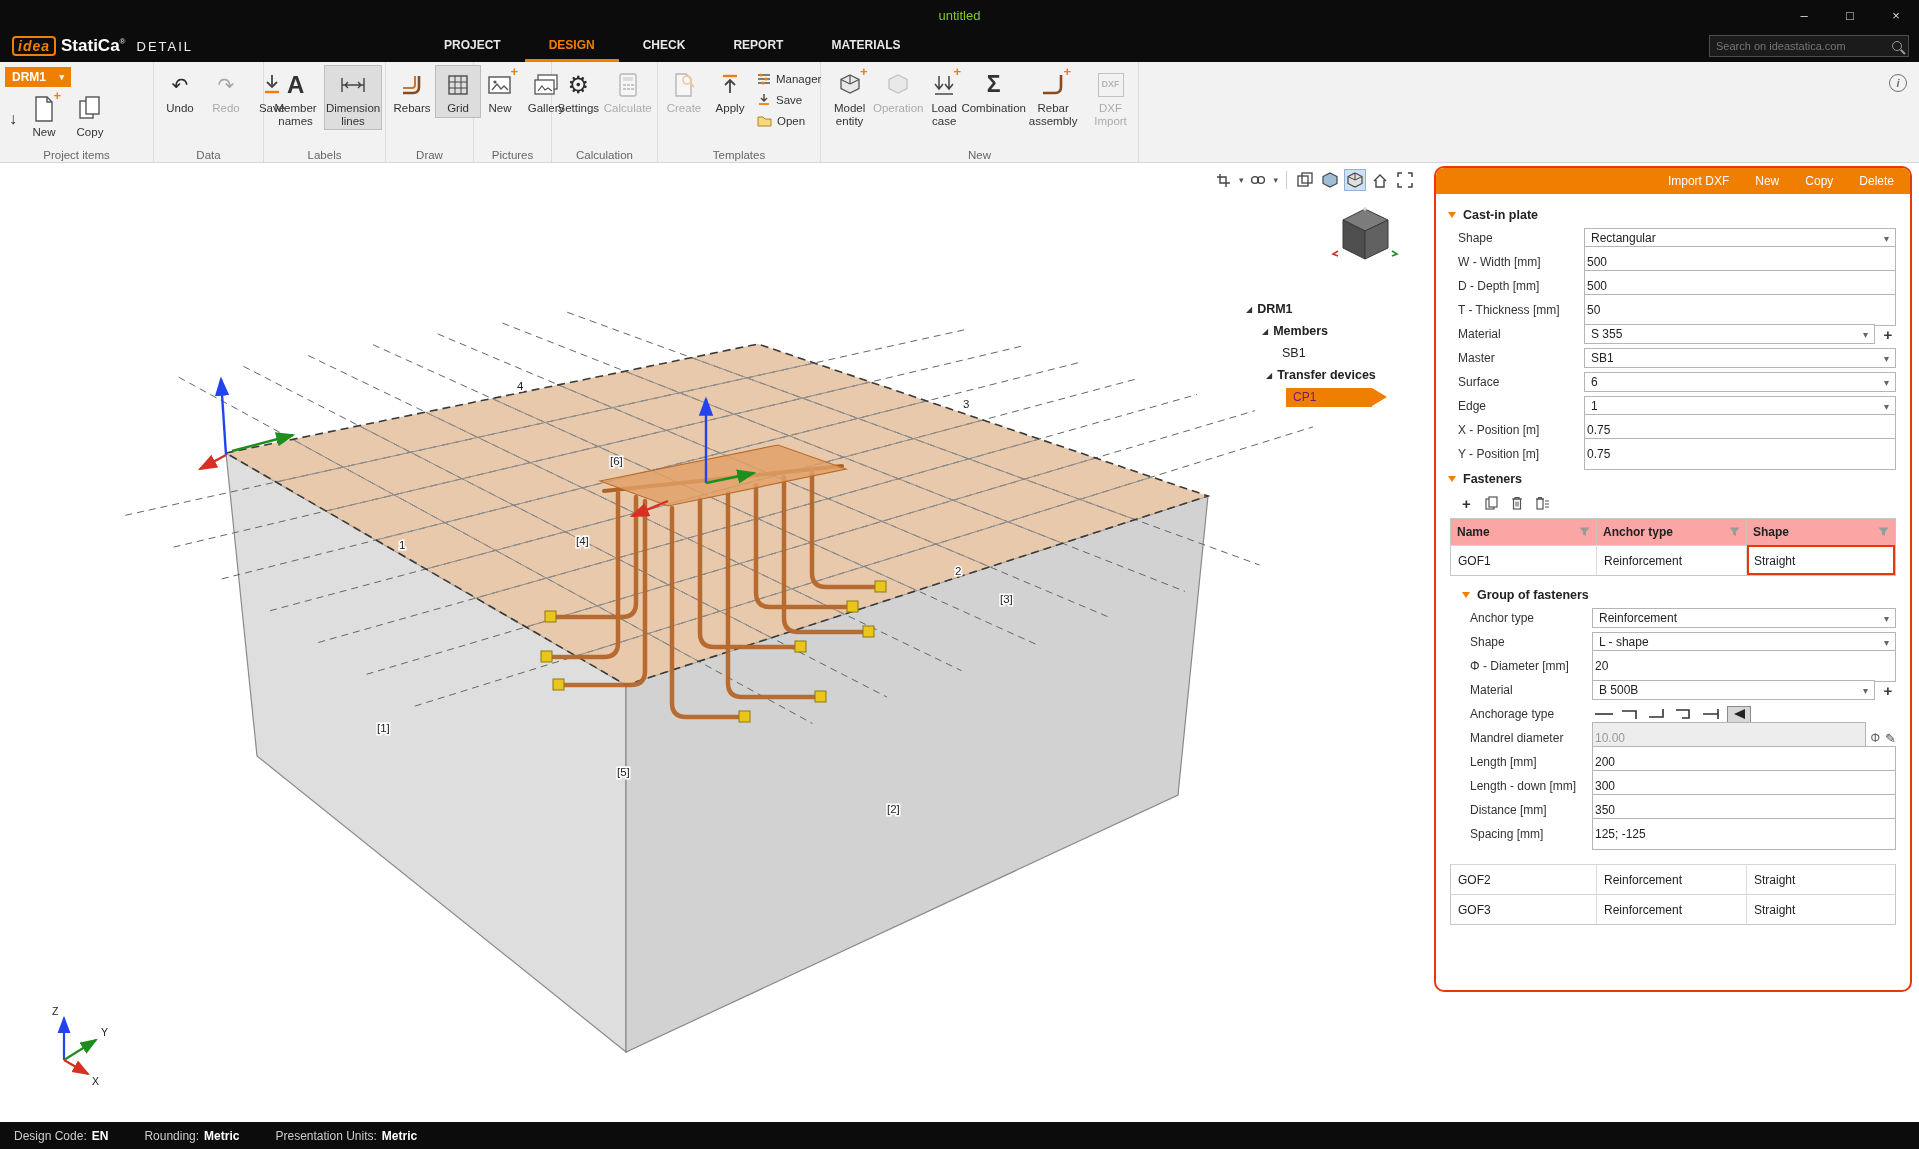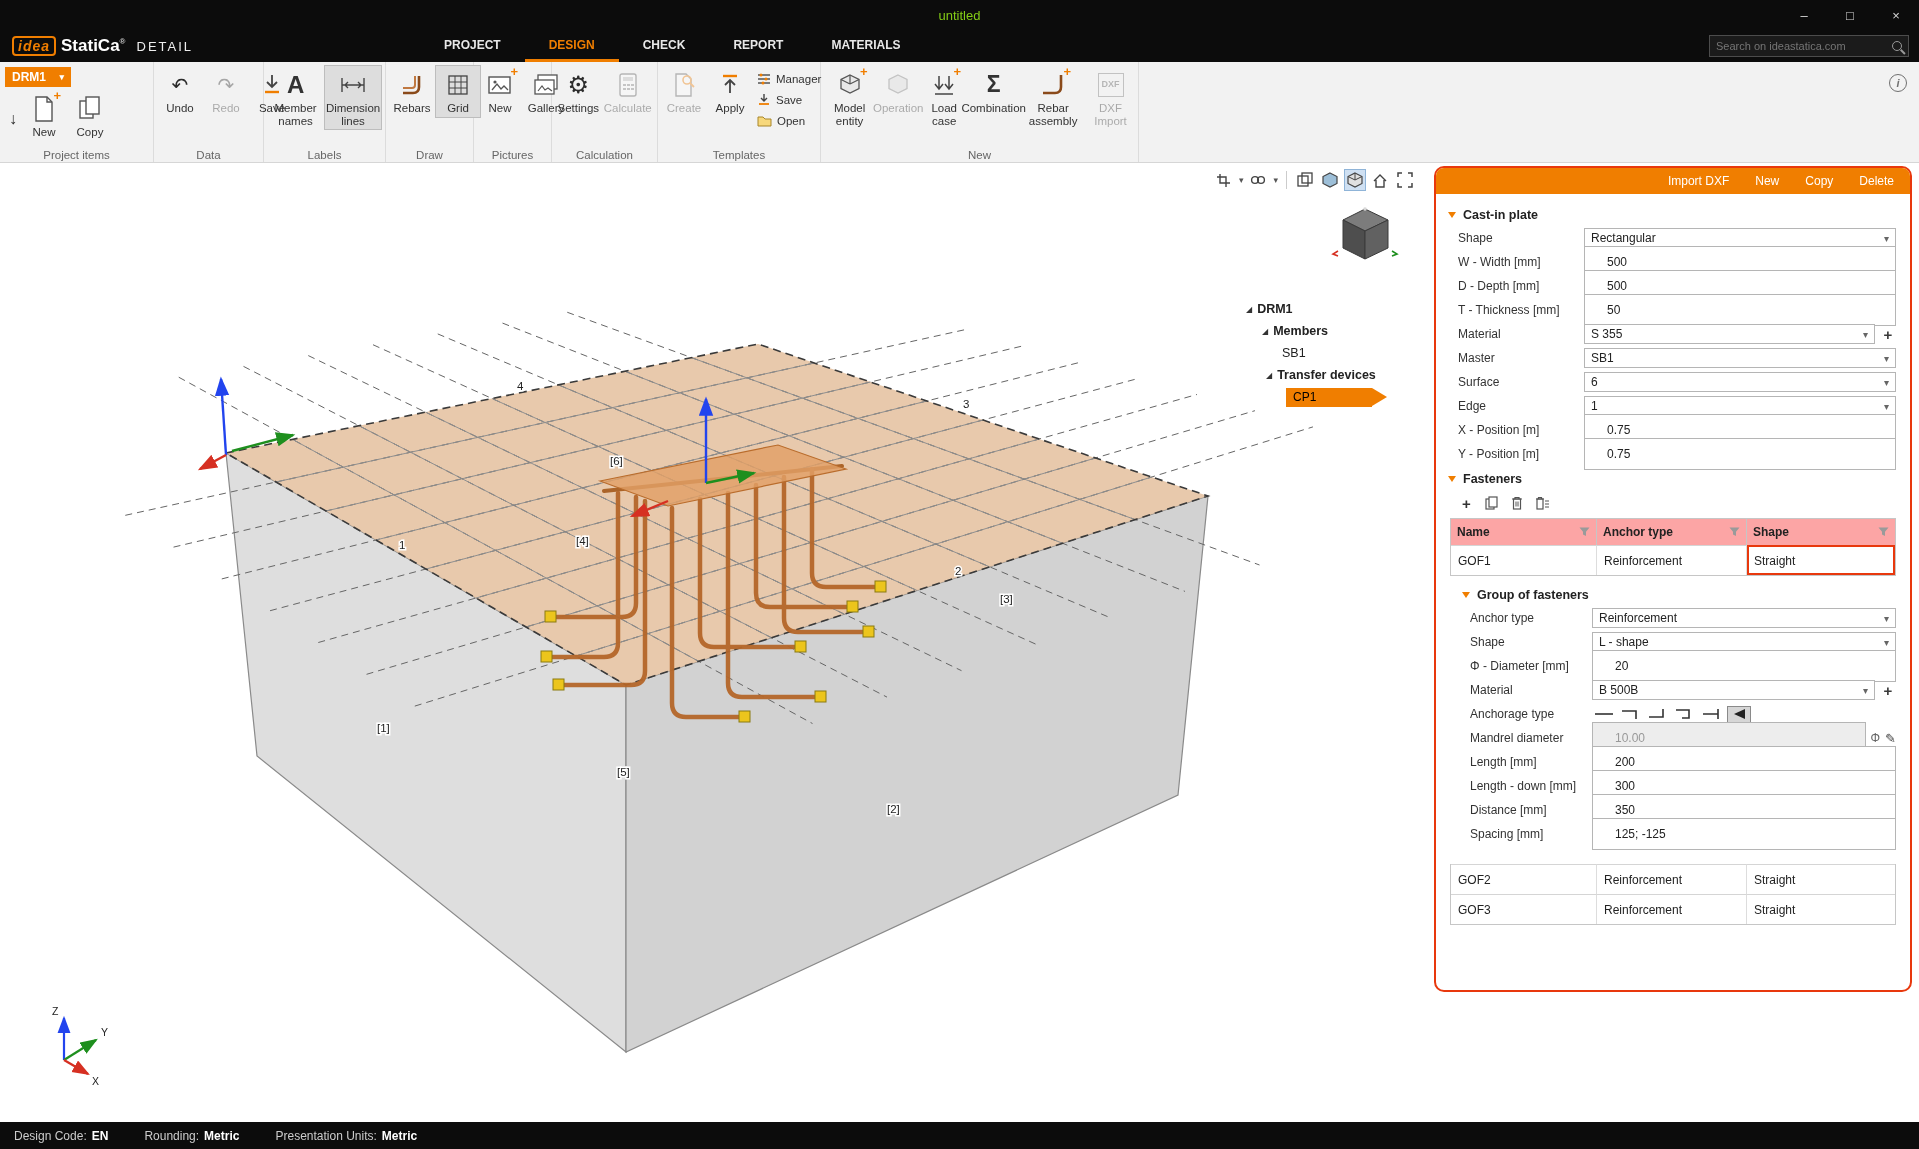--- a/index.html
+++ b/index.html
@@ -52,33 +52,33 @@
 .vtb.active{background:#cfe0f2;border-color:#8fb4d8}
 .vtb-chev{font-size:9px;color:#555;padding:0 1px}
 .vtb-sep{width:1px;height:18px;background:#ccc;margin:0 4px}
 
 .navcube{position:absolute;right:28px;top:38px}
 
 .tree{position:absolute;left:1246px;top:135px;width:178px;font-size:12.5px;color:#222}
 .tree-row{display:flex;align-items:center;height:22px;gap:5px}
 .tri{font-size:8px;color:#333}
 .tlabel.b{font-weight:bold}
-.cp1{background:#f07e00;color:#000000;position:relative;width:86px;height:19px;display:flex;align-items:center;padding-left:7px;font-size:12px}
+.cp1{background:#f07e00;color:#701a75;position:relative;width:86px;height:19px;display:flex;align-items:center;padding-left:7px;font-size:12px}
 .cp1::after{content:"";position:absolute;left:100%;top:0;border-left:15px solid #f07e00;border-top:9.5px solid transparent;border-bottom:9.5px solid transparent}
 
 .panel{position:absolute;left:1434px;top:3px;width:478px;height:826px;border:2px solid #e8380d;border-radius:10px;background:#fff;overflow:hidden}
 .panel-header{height:26px;background:#f07e00;display:flex;align-items:center;justify-content:flex-end;gap:26px;padding-right:16px;color:#fff;font-size:12px}
 .ph-btn{cursor:default}
 .panel-body{padding:8px 6px 0 6px}
 .sechdr{display:flex;align-items:center;gap:7px;height:22px;padding-left:6px;font-size:12.5px;font-weight:bold;color:#222;margin-top:2px}
 .chev{width:0;height:0;border-left:4px solid transparent;border-right:4px solid transparent;border-top:6px solid #f07e00}
 .prow{display:flex;align-items:center;height:24px;padding-left:16px}
 .plabel{width:126px;font-size:12px;color:#333;flex:none}
 .pfield{flex:1;margin-right:8px;display:flex;align-items:center;gap:5px}
-input.pin{flex:1;height:32px;border:1px solid #b5b5b5;font-size:12px;padding:0 22px;font-family:inherit;color:#222;min-width:0}
+input.pin{flex:1;height:32px;border:1px solid #b5b5b5;font-size:12px;padding:0 2px;font-family:inherit;color:#222;min-width:0}
 input.pin:disabled{background:#ededed;color:#999}
 .dd{flex:1;height:20px;border:1px solid #b5b5b5;display:flex;align-items:center;justify-content:space-between;padding:0 6px;font-size:12px;color:#222;background:#fff}
 .ddc{color:#666;font-size:10px}
 .plusbtn{width:16px;font-size:15px;font-weight:bold;color:#3a3a3a;text-align:center;flex:none}
 .ficons{display:flex;align-items:center;gap:8px;height:22px;padding-left:16px;margin:2px 0}
 .fico{width:17px;height:17px;display:flex;align-items:center;justify-content:center;color:#333;font-size:15px;font-weight:bold}
 .ftab{margin:4px 8px 0 8px;border:1px solid #c6c6c6}
 .ftab2{margin:16px 8px 0 8px;border:1px solid #c6c6c6}
 .fhr,.fdr{display:grid;grid-template-columns:146px 150px 1fr}
 .fhc{background:#fca5a5;border-right:1px solid #c6c6c6;padding:0 6px;height:26px;font-size:12px;color:#222;display:flex;align-items:center;justify-content:space-between;font-weight:bold}

